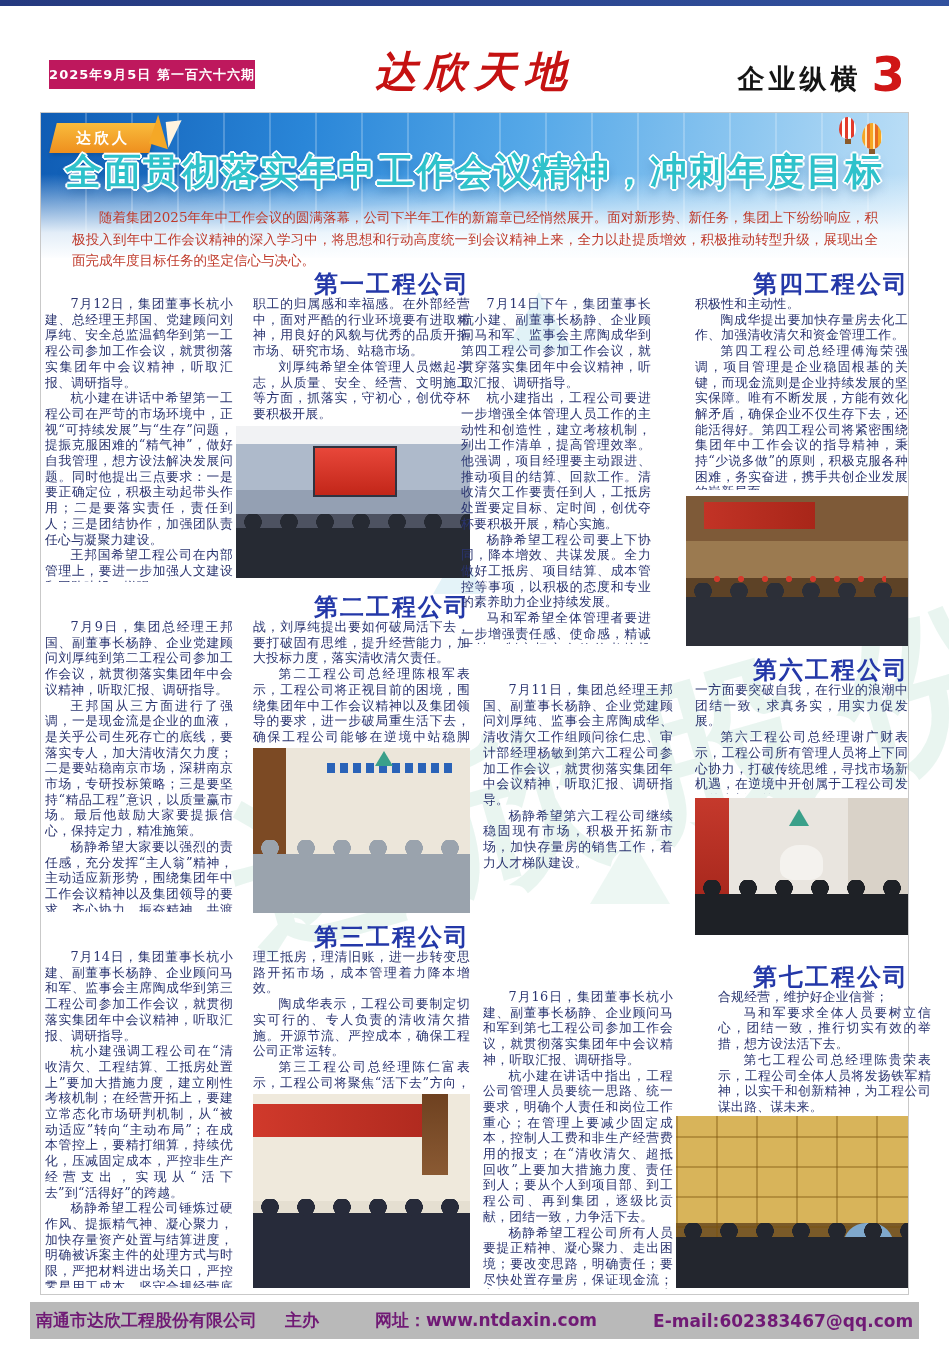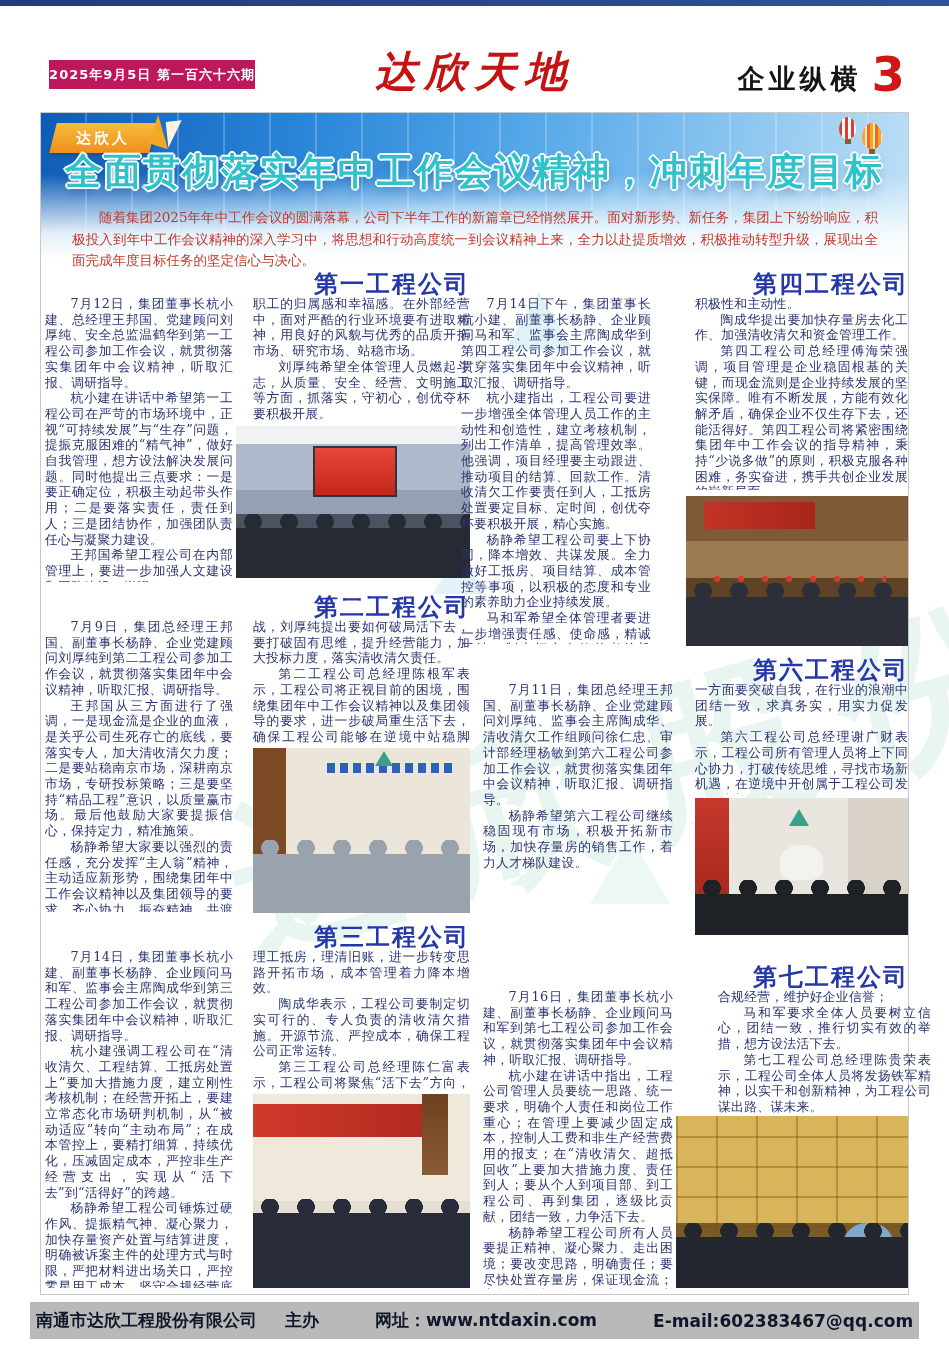--- a/index.html
+++ b/index.html
@@ -72,21 +72,21 @@
   
   .photo{position:absolute;overflow:hidden;z-index:2;}
   .layer{position:absolute;}
   .crowd{position:absolute;left:0;right:0;bottom:0;
       background:
         radial-gradient(circle 9px at 17px 8px,var(--ppl) 96%,rgba(0,0,0,0) 100%) repeat-x,
         linear-gradient(180deg,rgba(0,0,0,0) 0 14px,var(--ppl) 14px 100%);
       background-size:36px 100%,100% 100%;}
   
   .footer{left:30px;top:1302px;width:889px;height:37px;background:#b9b9b9;display:flex;
-      align-items:center;justify-content:center;gap:56px;color:#0f172a;z-index:2;
+      align-items:center;justify-content:center;gap:56px;color:#701a75;z-index:2;
       font-family:"DejaVu Sans","Liberation Sans",sans-serif;font-size:17px;font-weight:bold;}
   .footer .grp{display:flex;gap:28px;}
 </style>
 </head>
 <body>
 
 <div id="page">
 
   <div class="abs topline"></div>
 

